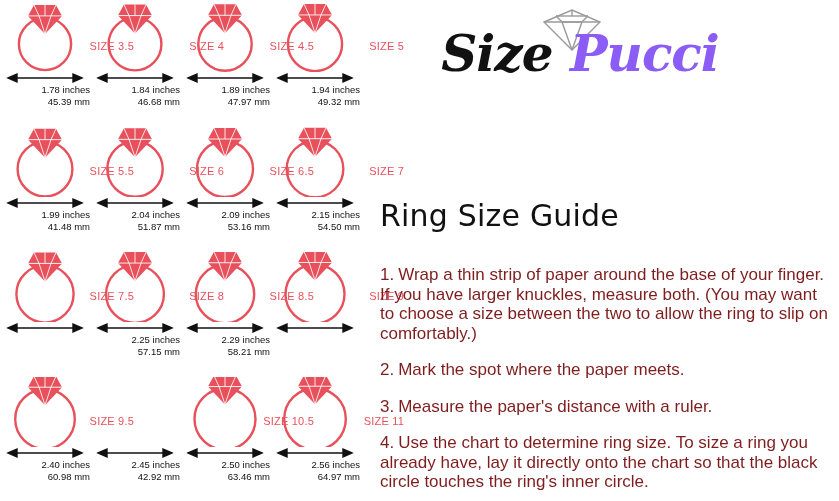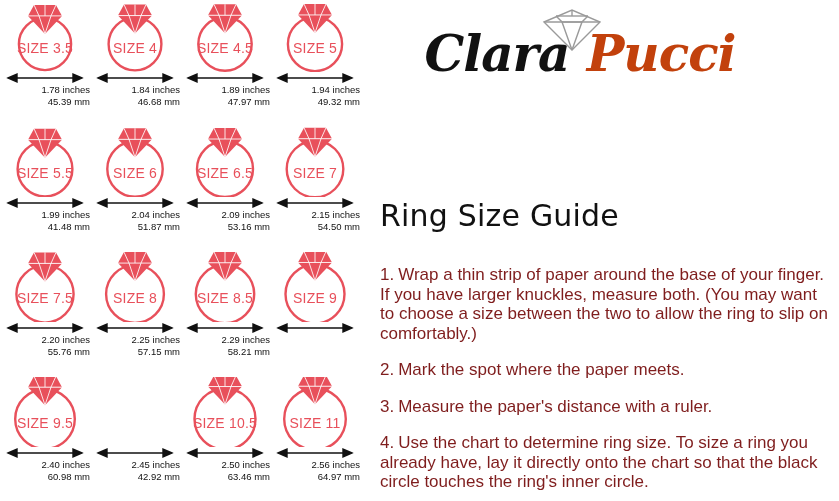--- a/index.html
+++ b/index.html
@@ -45,25 +45,26 @@
     position: absolute;
     left: 50%;
     top: 2px;
     transform: translateX(-50%);
   }
   .size-label {
     position: absolute;
     left: 0;
     top: 40px;
     width: 90px;
-    text-align: center;
-    font-size: 14px;
+    text-align: right;
+    font-size: 11px;
     color: #e8505b;
     font-family: "Liberation Sans", sans-serif;
     letter-spacing: .2px;
+    padding-left: 44px;
   }
   .arrow-row {
     position: absolute;
     left: 0;
     top: 70px;
     width: 90px;
     height: 12px;
   }
   .meas {
     position: absolute;
@@ -102,21 +103,21 @@
     top: 18px;
     width: 400px;
     text-align: center;
     font-family: "DejaVu Serif", serif;
     font-size: 50px;
     font-style: italic;
     font-weight: bold;
     white-space: nowrap;
   }
   .logo-clara { color: #111111; letter-spacing: -1px; }
-  .logo-pucci { color: #c2410c; letter-spacing: -1px; }
+  .logo-pucci { color: #8b5cf6; letter-spacing: -1px; }
 
   .guide-title {
     position: absolute;
     left: 8px;
     top: 198px;
     font-size: 30px;
     font-weight: normal;
     color: #111;
     font-family: "DejaVu Sans", sans-serif;
     letter-spacing: .2px;
@@ -367,21 +368,20 @@
           </svg>
           <div class="size-label">SIZE 7.5</div>
         </div>
         <div class="arrow-row"><svg width="90" height="12" viewBox="0 0 90 12">
             <g stroke="#111" stroke-width="1.4" fill="#111">
               <line x1="14" y1="6" x2="76" y2="6"></line>
               <polygon points="8,6 17,2 17,10"></polygon>
               <polygon points="82,6 73,2 73,10"></polygon>
             </g>
           </svg></div>
-        <div class="meas"><span>2.20 inches</span><br><span>55.76 mm</span></div>
       </div>
       <div class="cell">
         <div class="ring-wrap">
           <svg class="ring-svg" width="90" height="70" viewBox="0 0 90 70">
             <circle cx="45" cy="42" r="28.9" fill="none" stroke="#e8505b" stroke-width="2.4"></circle>
             <g fill="#e8505b">
               <path d="M28,11.09 L62,11.09 L45,29.09 Z"></path>
               <path d="M34,0.08999999999999986 L56,0.08999999999999986 L62,11.09 L28,11.09 Z"></path>
             </g>
             <g stroke="#ffffff" stroke-width="0.9" fill="none" opacity="0.95">
@@ -553,21 +553,21 @@
             <path d="M16 16 L72 16"></path>
             <path d="M28 10 L34 16 L44 44"></path>
             <path d="M60 10 L54 16 L44 44"></path>
             <path d="M34 16 L54 16"></path>
             <path d="M28 10 L60 10"></path>
             <path d="M44 4 L44 10"></path>
           </g>
         </svg>
       </span>
       <div class="logo-text">
-        <span class="logo-clara">Clara</span>
+        <span class="logo-clara">Size</span>
         <span class="logo-pucci">Pucci</span>
       </div>
     </div>
 
     <div class="guide-title">Ring Size Guide</div>
 
     <div class="steps" id="steps">
         <p class="step"><span class="num">1.</span><span>Wrap a thin strip of paper around the base of your finger. If you have larger knuckles, measure both. (You may want to choose a size between the two to allow the ring to slip on comfortably.)</span></p>
         <p class="step"><span class="num">2.</span><span>Mark the spot where the paper meets.</span></p>
         <p class="step"><span class="num">3.</span><span>Measure the paper's distance with a ruler.</span></p>

